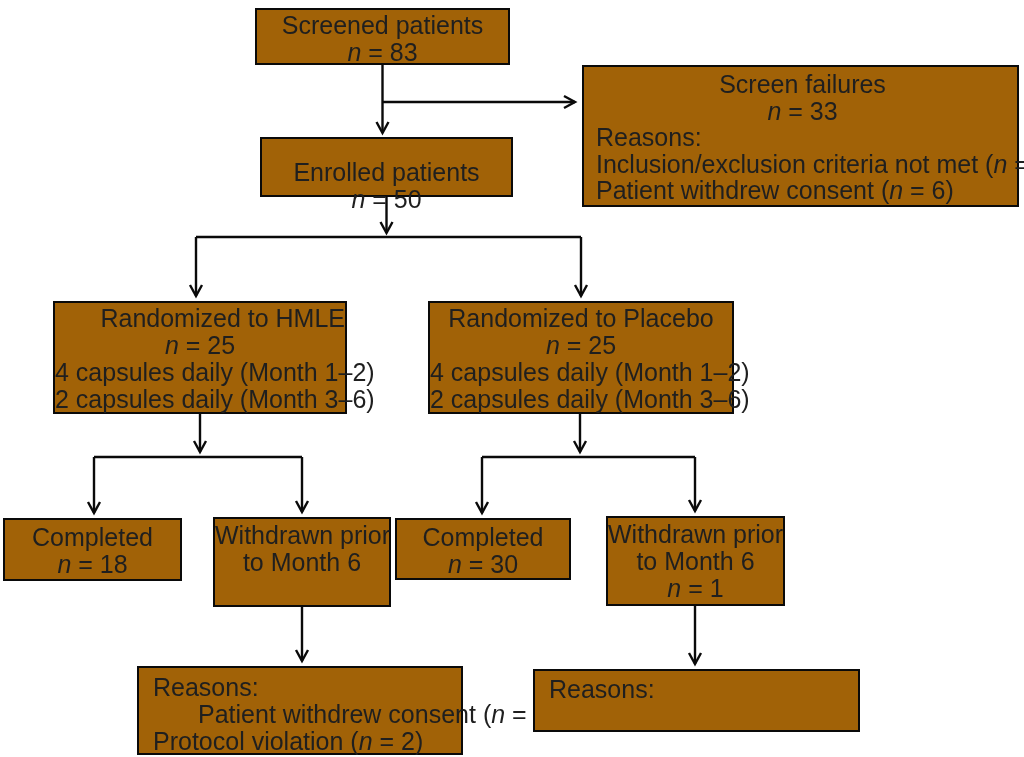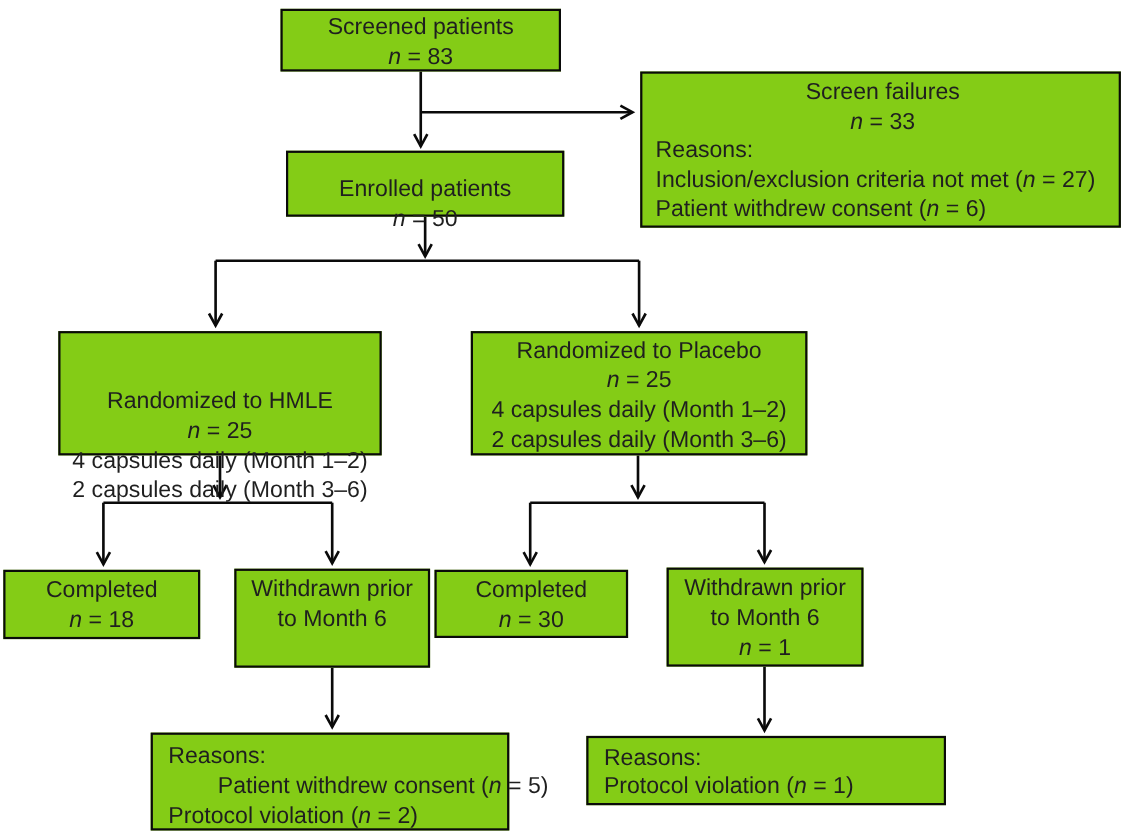--- a/index.html
+++ b/index.html
@@ -12,23 +12,23 @@
     width: 1024px;
     height: 757px;
     background: #ffffff;
     font-family: "Liberation Sans", sans-serif;
     color: #1f1f1f;
     overflow: hidden;
   }
   .box {
     position: absolute;
     border: 2.5px solid #0a0a0a;
-    background: #84cc16;
+    background: #a16207;
     box-sizing: border-box;
-    font-size: 21px;
+    font-size: 25px;
     line-height: 26.5px;
     text-align: center;
   }
   .box .line { white-space: nowrap; }
   .it { font-style: italic; }
   .pad-lr { padding-left: 12px; padding-right: 8px; }
   #connectors {
     position: absolute;
     left: 0; top: 0;
     pointer-events: none;
@@ -81,21 +81,21 @@
       <div class="line" style="text-align: left;"><span>Inclusion/exclusion criteria not met (</span><span class="it">n</span><span> = 27)</span></div>
       <div class="line" style="text-align: left;"><span>Patient withdrew consent (</span><span class="it">n</span><span> = 6)</span></div>
     </div>
 
   <div class="box" style="left:260px; top:137px; width:253px; height:60px; padding-top:20px;">
       <div class="line" style="text-align: center;"><span>Enrolled patients</span></div>
       <div class="line" style="text-align: center;"><span class="it">n</span><span> = 50</span></div>
     </div>
 
   <div class="box" style="left:53px; top:301px; width:294px; height:113px; padding-top:2px; line-height:27px;">
-      <div class="line" style="text-align: center; margin-top: 46px;"><span>Randomized to HMLE</span></div>
+      <div class="line" style="text-align: right;"><span>Randomized to HMLE</span></div>
       <div class="line" style="text-align: center;"><span class="it">n</span><span> = 25</span></div>
       <div class="line" style="text-align: center;"><span>4 capsules daily (Month 1–2)</span></div>
       <div class="line" style="text-align: center;"><span>2 capsules daily (Month 3–6)</span></div>
     </div>
 
   <div class="box" style="left:428px; top:301px; width:306px; height:113px; padding-top:2px; line-height:27px;">
       <div class="line" style="text-align: center;"><span>Randomized to Placebo</span></div>
       <div class="line" style="text-align: center;"><span class="it">n</span><span> = 25</span></div>
       <div class="line" style="text-align: center;"><span>4 capsules daily (Month 1–2)</span></div>
       <div class="line" style="text-align: center;"><span>2 capsules daily (Month 3–6)</span></div>
@@ -123,16 +123,15 @@
     </div>
 
   <div class="box" style="left:137px; top:666px; width:326px; height:89px; padding-top:6px; padding-left:14px; padding-right:6px; line-height:27px;">
       <div class="line" style="text-align: left;"><span>Reasons:</span></div>
       <div class="line" style="text-align: left; margin-left: 45px;"><span>Patient withdrew consent (</span><span class="it">n</span><span> = 5)</span></div>
       <div class="line" style="text-align: left;"><span>Protocol violation (</span><span class="it">n</span><span> = 2)</span></div>
     </div>
 
   <div class="box" style="left:533px; top:669px; width:327px; height:63px; padding-top:5px; padding-left:14px; padding-right:6px; line-height:26px;">
       <div class="line" style="text-align: left;"><span>Reasons:</span></div>
-      <div class="line" style="text-align: left;"><span>Protocol violation (</span><span class="it">n</span><span> = 1)</span></div>
     </div>
 
 </div>
 
 </body></html>

